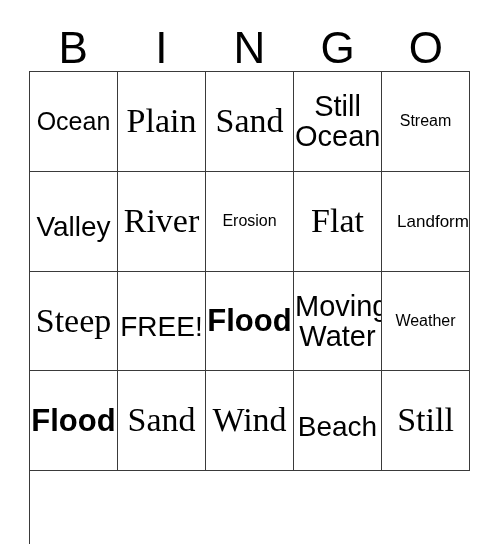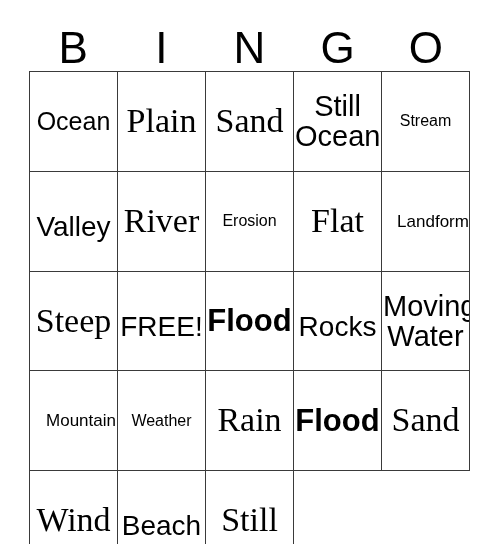--- a/index.html
+++ b/index.html
@@ -137,36 +137,27 @@
       </div>
     <div class="cell">
         <span class="cell-text fs-xxl">Steep</span>
       </div>
     <div class="cell">
         <span class="cell-text fs-l">FREE!</span>
       </div>
     <div class="cell">
         <span class="cell-text fs-xl">Flood</span>
       </div>
-    <div class="cell">
-        <span class="cell-text fs-l">Rocks</span>
-      </div>
 
     <div class="cell">
         <span class="cell-text two-line">Moving
 Water</span>
       </div>
     <div class="cell">
-        <span class="cell-text fs-xs">Mountain</span>
-      </div>
-    <div class="cell">
         <span class="cell-text fs-s">Weather</span>
-      </div>
-    <div class="cell">
-        <span class="cell-text fs-xxl">Rain</span>
       </div>
 
     <div class="cell">
         <span class="cell-text fs-xl">Flood</span>
       </div>
     <div class="cell">
         <span class="cell-text fs-xxl">Sand</span>
       </div>
     <div class="cell">
         <span class="cell-text fs-xxl">Wind</span>

